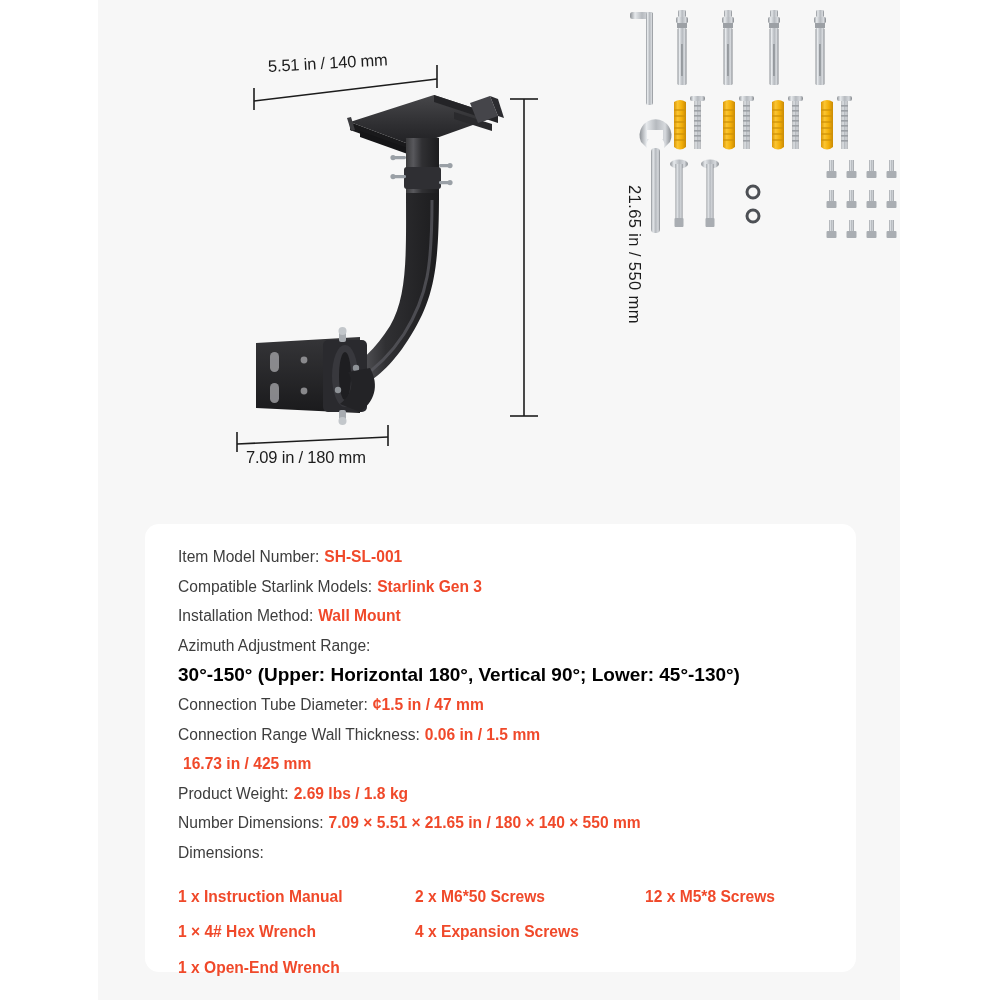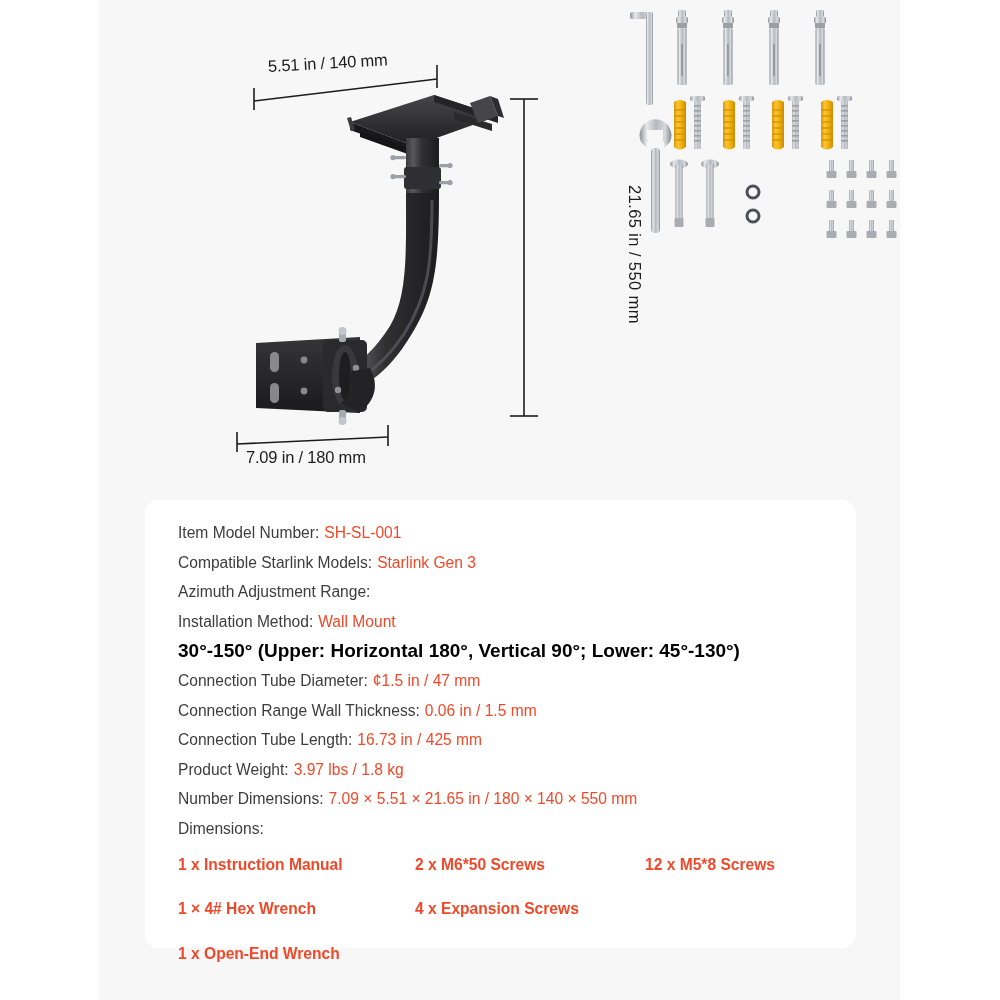--- a/index.html
+++ b/index.html
@@ -46,54 +46,54 @@
   #dim-right-label {
     left: 527px; top: 185px;
     writing-mode: vertical-rl;
     text-orientation: mixed;
     letter-spacing: 0.4px;
   }
 
   
   #card {
     position: absolute;
-    left: 145px; top: 500px;
+    left: 145px; top: 524px;
     width: 711px; height: 448px;
     background: #ffffff;
     border-radius: 14px;
   }
   #spec-list {
     position: absolute;
     left: 33px; top: 18px;
     right: 18px;
   }
   .spec-row {
     display: flex;
     align-items: baseline;
     font-size: 15.6px;
     line-height: 29.6px;
     white-space: nowrap;
   }
   .spec-label { color: #3d3d3d; font-weight: 400; }
-  .spec-value { color: #f0492a; font-weight: 400; margin-left: 5px; }
+  .spec-value { color: #f0492a; font-weight: 700; margin-left: 5px; }
   .spec-value-block {
     color: #000000; font-weight: 700;
     font-size: 19px; line-height: 29.6px;
     white-space: nowrap;
   }
 
   
   #acc-head {
     color: #3d3d3d; font-size: 15.6px; line-height: 29.6px;
   }
   #acc-grid {
-    margin-top: 6px;
+    margin-top: 14px;
     display: grid;
     grid-template-columns: 237px 230px auto;
-    row-gap: 15px;
+    row-gap: 6px;
   }
   .acc-item {
     color: #f0492a; font-weight: 700;
     font-size: 15.6px; line-height: 29.6px;
     white-space: nowrap;
   }
 </style>
 </head>
 <body>
 
@@ -445,48 +445,47 @@
         <span class="spec-label">Item Model Number:</span>
         <span class="spec-value">SH-SL-001</span>
       </div>
 
       <div class="spec-row">
         <span class="spec-label">Compatible Starlink Models:</span>
         <span class="spec-value">Starlink Gen 3</span>
       </div>
 
       <div class="spec-row">
-        <span class="spec-label">Azimuth Adjustment Range:</span>
-      </div>
-
-      <div class="spec-row">
         <span class="spec-label">Installation Method:</span>
         <span class="spec-value">Wall Mount</span>
       </div>
 
+      <div class="spec-row">
+        <span class="spec-label">Azimuth Adjustment Range:</span>
+      </div>
+
       <div class="spec-value-block">30°-150° (Upper: Horizontal 180°, Vertical 90°; Lower: 45°-130°)</div>
 
       <div class="spec-row">
         <span class="spec-label">Connection Tube Diameter:</span>
         <span class="spec-value">¢1.5 in / 47 mm</span>
       </div>
 
       <div class="spec-row">
         <span class="spec-label">Connection Range Wall Thickness:</span>
         <span class="spec-value">0.06 in / 1.5 mm</span>
       </div>
 
       <div class="spec-row">
-        <span class="spec-label">Connection Tube Length:</span>
         <span class="spec-value">16.73 in / 425 mm</span>
       </div>
 
       <div class="spec-row">
         <span class="spec-label">Product Weight:</span>
-        <span class="spec-value">3.97 lbs / 1.8 kg</span>
+        <span class="spec-value">2.69 lbs / 1.8 kg</span>
       </div>
 
       <div class="spec-row">
         <span class="spec-label">Number Dimensions:</span>
         <span class="spec-value">7.09 × 5.51 × 21.65 in / 180 × 140 × 550 mm</span>
       </div>
 
       <div id="acc-head">Dimensions:</div>
 
       <div id="acc-grid">

